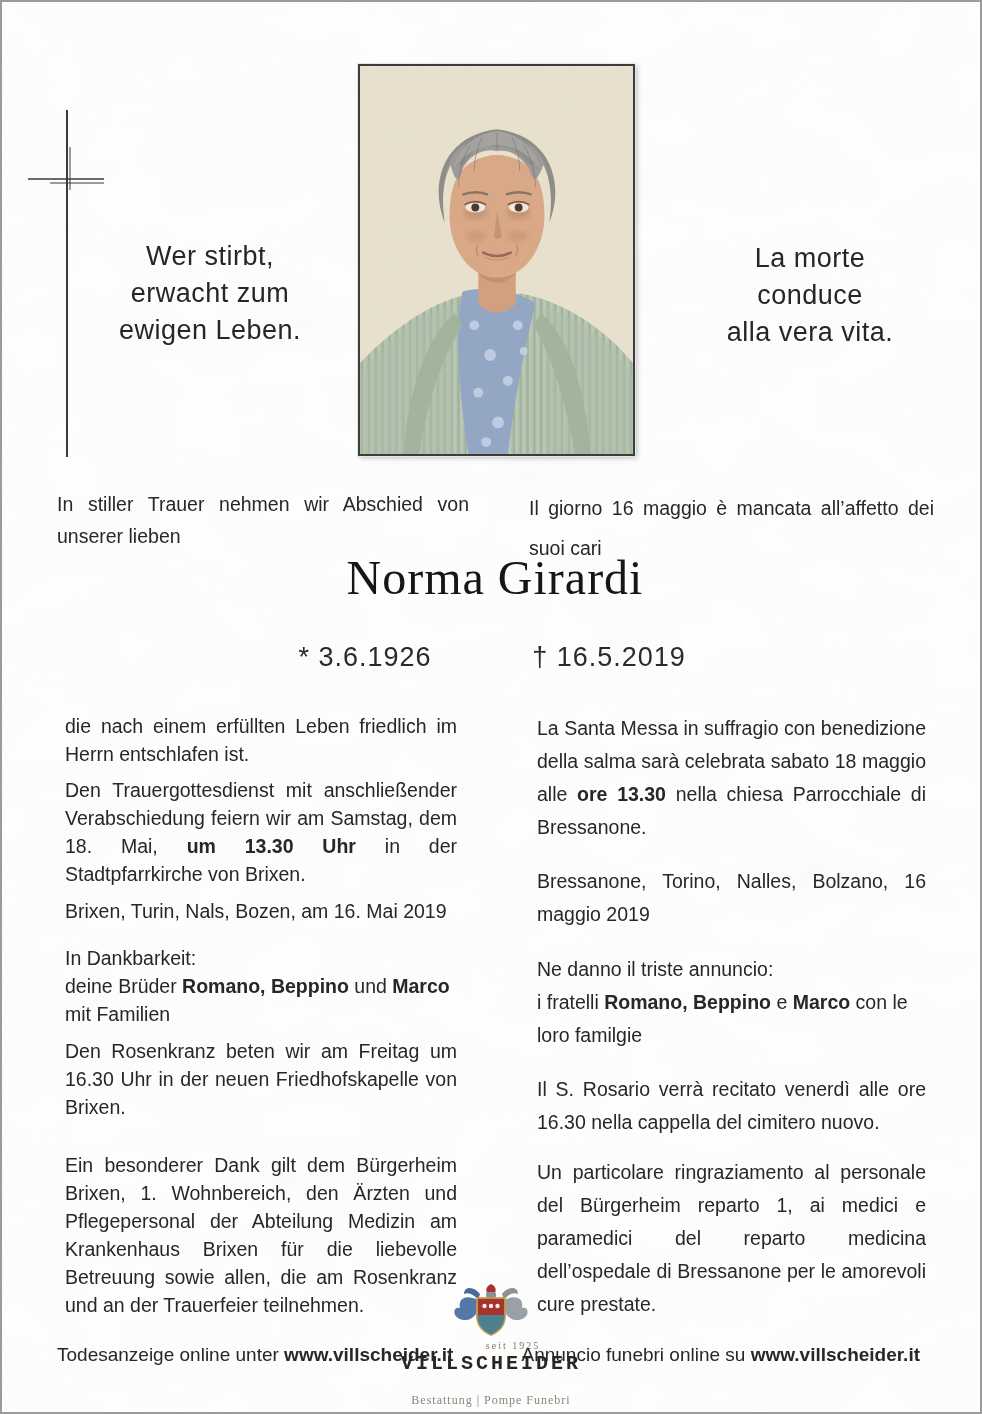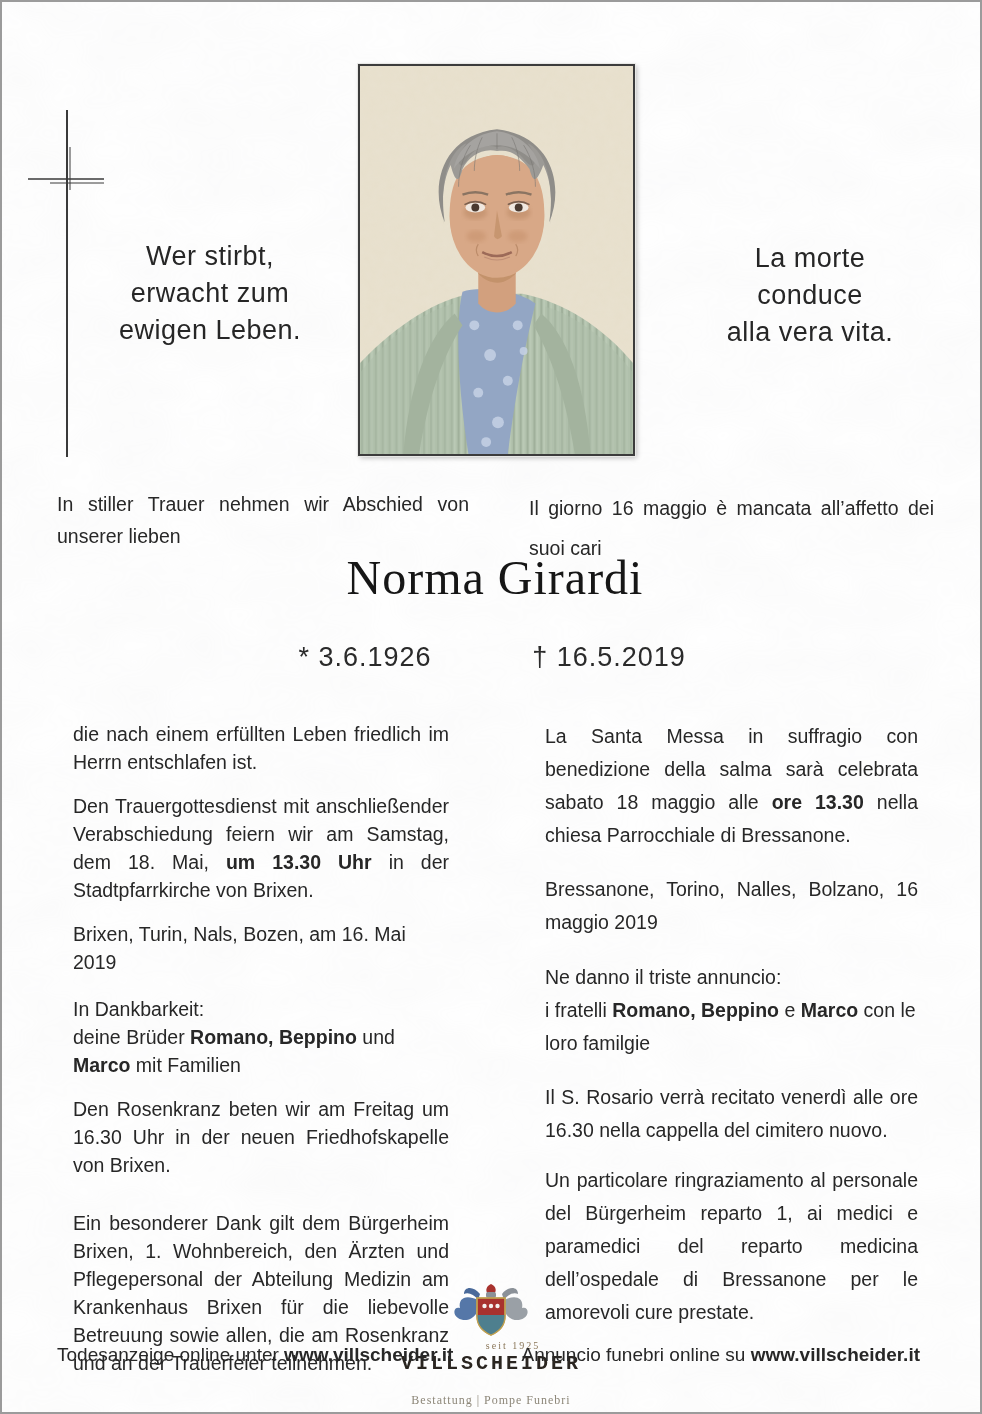--- a/index.html
+++ b/index.html
@@ -52,21 +52,21 @@
     letter-spacing:1px;
     color:#161616;
   }
   .date{position:absolute;top:640px;font-size:27px;letter-spacing:1px;color:#2a2a2a;font-weight:300;text-align:center;}
   .date-birth{left:253px;width:220px;}
   .date-death{left:497px;width:220px;}
   
   .col{position:absolute;top:702px;font-size:19.5px;font-weight:300;color:#272727;}
   .col-german{left:55px;width:408px;line-height:28px;}
   .col-italian{left:527px;width:405px;line-height:33px;}
-  .col p{margin:16px;}
+  .col p{margin:8px;}
   .jst{text-align:justify;}
   .col-german .g1{margin-bottom:0;}
   .col-german .g2{margin-bottom:9px;}
   .col-german .g3{margin-bottom:19px;}
   .col-german .g4{margin-bottom:9px;}
   .col-german .g5{margin-bottom:30px;}
   .col-italian .i1{margin-bottom:21px;}
   .col-italian .i2{margin-bottom:22px;}
   .col-italian .i3{margin-bottom:21px;}
   .col-italian .i4{margin-bottom:17px;}

